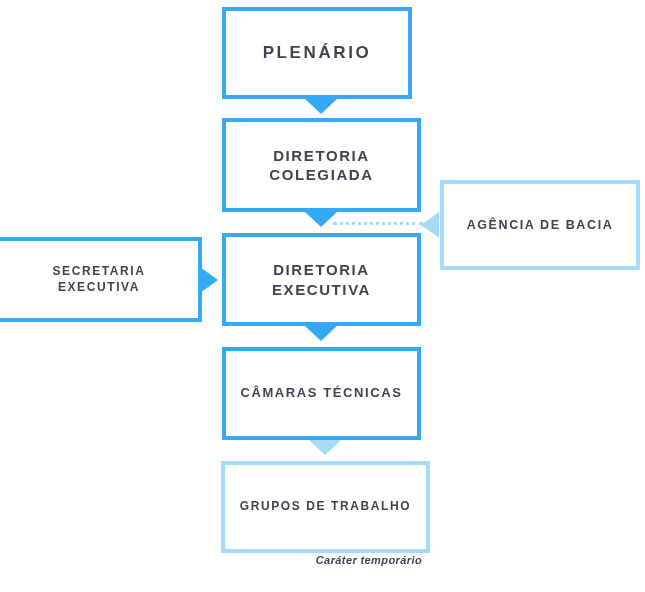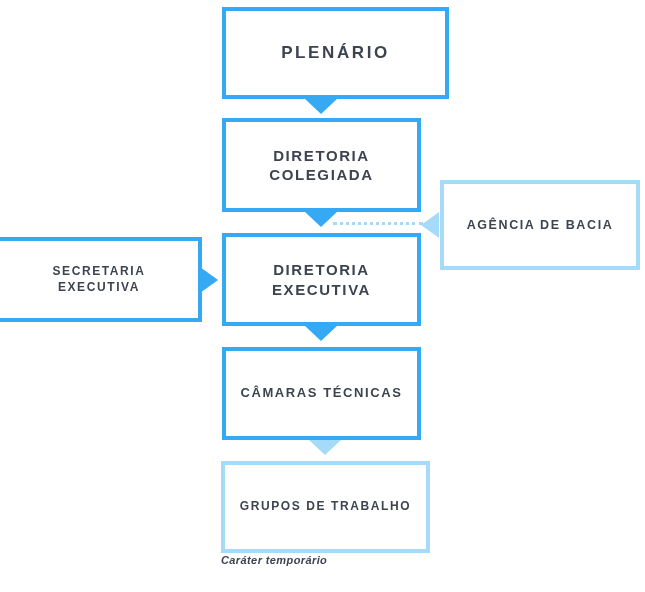--- a/index.html
+++ b/index.html
@@ -34,35 +34,35 @@
     letter-spacing: 1.6px;
     line-height: 1.28;
     z-index: 3;
   }
   .node.primary { border: 4px solid #35a9f4; }
   .node.soft    { border: 4px solid #a5daf9; }
 
   .node-label { white-space: pre-line; display: block; }
 
   
-  #node-plenario            { left: 222px; top: 7px;   width: 227px; height: 92px;  font-size: 17px; letter-spacing: 2.6px; }
+  #node-plenario            { left: 222px; top: 7px;   width: 190px; height: 92px;  font-size: 17px; letter-spacing: 2.6px; }
   #node-diretoria-colegiada { left: 222px; top: 118px; width: 199px; height: 94px;  font-size: 15px; }
   #node-diretoria-executiva { left: 222px; top: 233px; width: 199px; height: 93px;  font-size: 15px; }
   #node-camaras-tecnicas    { left: 222px; top: 347px; width: 199px; height: 93px;  font-size: 13px; }
   #node-grupos-trabalho     { left: 221px; top: 461px; width: 209px; height: 92px;  font-size: 12px; }
   #node-secretaria          { left: -4px;  top: 237px; width: 206px; height: 85px;  font-size: 12px; }
   #node-agencia-bacia       { left: 440px; top: 180px; width: 200px; height: 90px;  font-size: 12.5px; }
 
   
   #caption-temporario {
     position: absolute;
     left: 221px;
     top: 554px;
     width: 201px;
-    text-align: left;
+    text-align: right;
     font-size: 11px;
     font-style: italic;
     font-weight: bold;
     letter-spacing: 0.4px;
     color: #3d4450;
     z-index: 4;
   }
 
   
   .conn { position: absolute; z-index: 2; }

